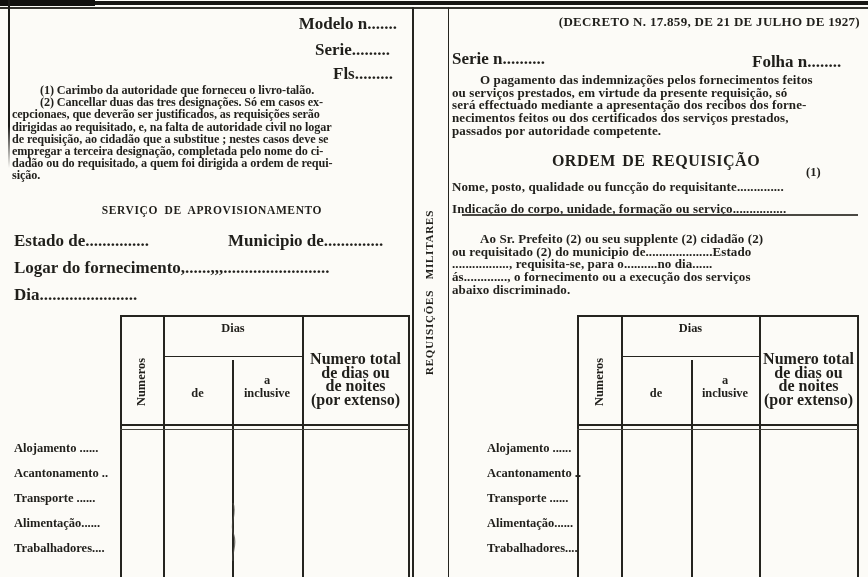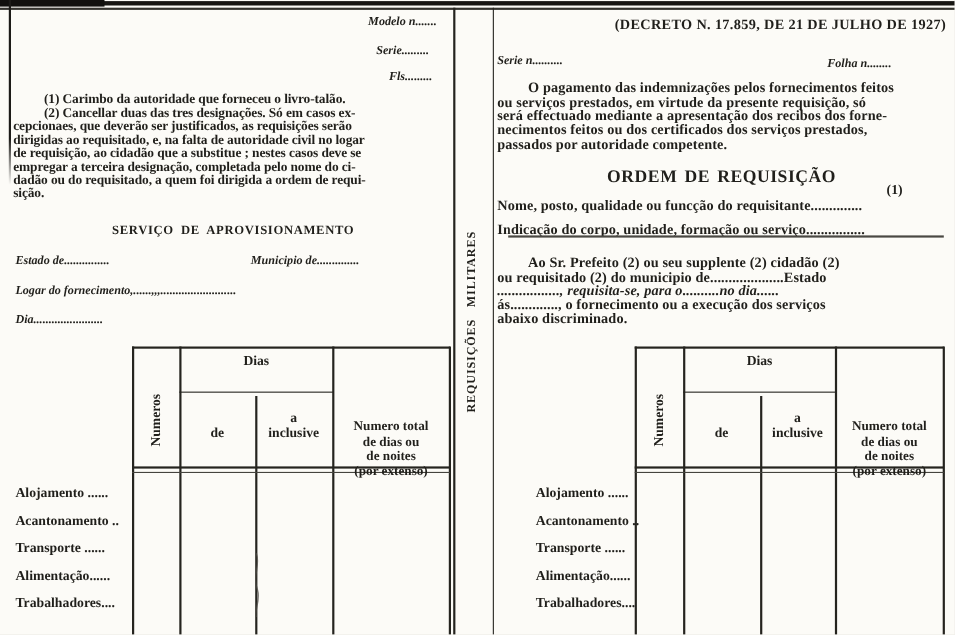--- a/index.html
+++ b/index.html
@@ -9,28 +9,28 @@
     font-family:"Liberation Serif","DejaVu Serif",serif;
     font-weight:bold;
   }
   .abs{position:absolute;}
   .ln{position:absolute;background:#25241f;}
   .t{position:absolute;white-space:nowrap;}
   .pre{white-space:pre-line;}
   .ctr{text-align:center;}
   .rgt{text-align:right;}
   
-  .f-model{font-size:11px;font-style:italic;}
+  .f-model{font-size:17px;}
   .f-body{font-size:13px;letter-spacing:0.1px;}
   .f-fn{font-size:12.2px;letter-spacing:-0.1px;}
   .f-sect{font-size:11.5px;letter-spacing:0.6px;word-spacing:3px;}
   .f-order{font-size:16px;letter-spacing:0.5px;word-spacing:2px;}
   .f-decree{font-size:13px;letter-spacing:0.3px;}
   .f-cell{font-size:12.4px;}
-  .f-cell-s{font-size:12px;line-height:13.5px;margin-top:29px;}
+  .f-cell-s{font-size:16px;line-height:13.5px;}
   .f-row{font-size:12.5px;}
   .rot{transform:rotate(-90deg);transform-origin:center center;}
   .fnline{position:absolute;left:12px;width:402px;white-space:nowrap;}
   .ind{padding-left:28px;}
   .parline{position:absolute;left:452px;width:412px;white-space:nowrap;}
 </style>
 </head>
 <body>
 
 <div class="sheet">
@@ -117,21 +117,21 @@
     <div class="t f-order ctr" style="left:452px;top:152px;width:408px;">ORDEM DE REQUISIÇÃO</div>
     <div class="t f-row" style="left:806px;top:165px;">(1)</div>
     <div class="t f-body" style="left:452px;top:179px;">Nome, posto, qualidade ou funcção do requisitante..............</div>
     <div class="t f-body" style="left:452px;top:201px;">Indicação do corpo, unidade, formação ou serviço................</div>
 
     <div class="ln" style="left:462px;top:214px;width:396px;height:2px;background:#4a4843;"></div>
 
     <div>
       <div class="parline f-body ind" style="top:231px;">Ao Sr. Prefeito (2) ou  seu  supplente  (2)  cidadão (2)</div>
       <div class="parline f-body" style="top:243.7px;">ou requisitado (2) do municipio de....................Estado</div>
-      <div class="parline f-body" style="top:256.4px;font-style:italic;">................., requisita-se, para o..........no dia......</div>
+      <div class="parline f-body" style="top:256.4px;">................., requisita-se, para o..........no dia......</div>
       <div class="parline f-body" style="top:269.1px;">ás............., o fornecimento  ou  a execução  dos  serviços</div>
       <div class="parline f-body" style="top:281.8px;">abaixo discriminado.</div>
     </div>
 
     <div>
       <div class="ln" style="left:577px;top:315px;width:281px;height:1.6px;"></div>
       <div class="ln" style="left:577px;top:315px;width:1.5px;height:262px;"></div>
       <div class="ln" style="left:621px;top:315px;width:1.5px;height:262px;"></div>
       <div class="ln" style="left:691px;top:360px;width:1.5px;height:217px;"></div>
       <div class="ln" style="left:759px;top:315px;width:1.5px;height:262px;"></div>

